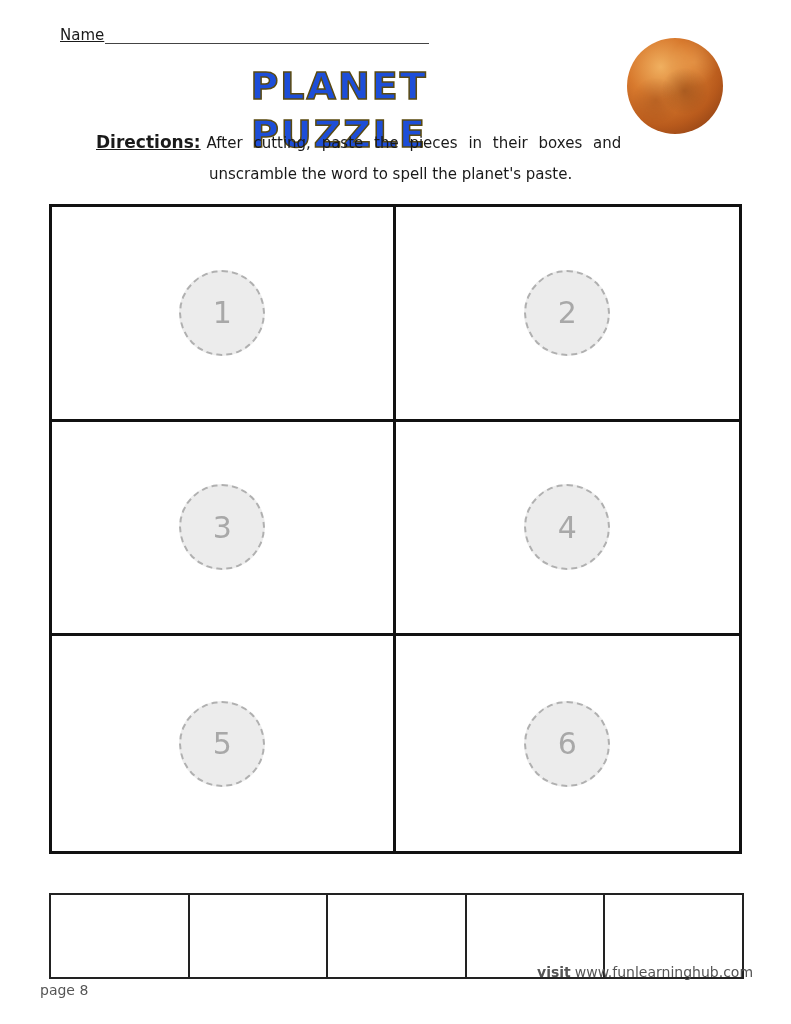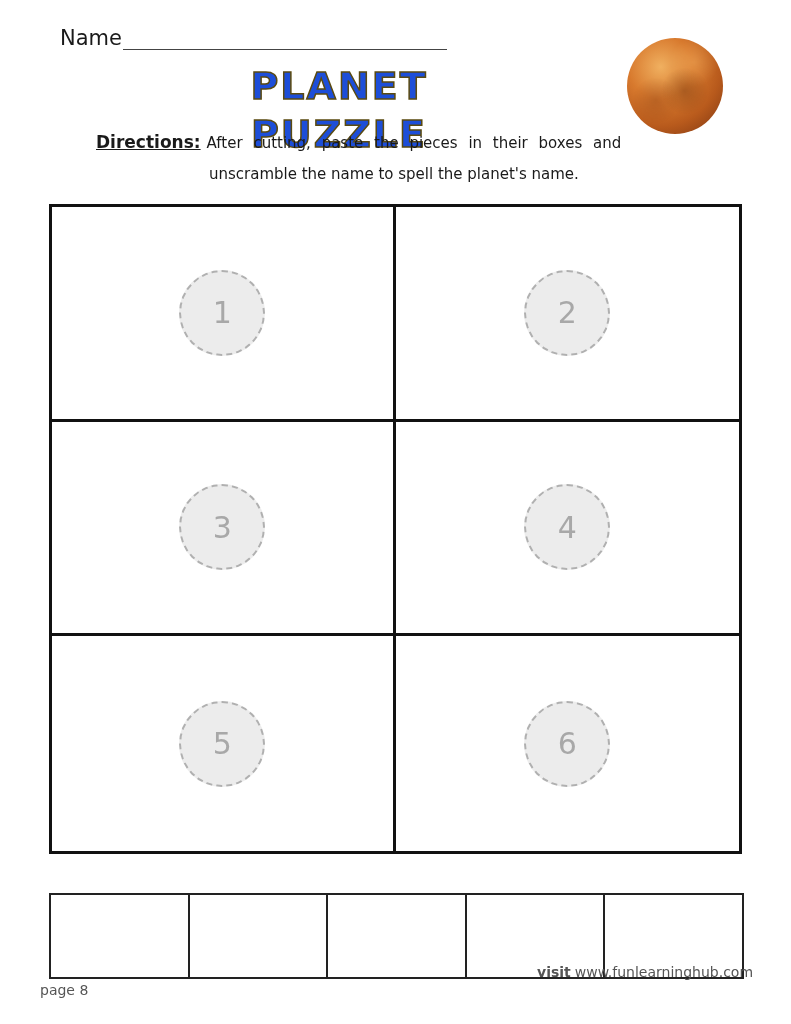--- a/index.html
+++ b/index.html
@@ -1,17 +1,17 @@
 <!DOCTYPE html>
 <html><head>
 <meta charset="utf-8">
 <style>
   html, body { margin: 0; padding: 0; background: #ffffff; }
   body { width: 791px; height: 1024px; position: relative; overflow: hidden; font-family: "DejaVu Sans", sans-serif; color: #1a1a1a; }
-  .name-row { position: absolute; left: 60px; top: 26px; font-size: 21px; display: flex; align-items: flex-end; }
+  .name-row { position: absolute; left: 60px; top: 26px; font-size: 15px; display: flex; align-items: flex-end; text-decoration: underline; }
   .name-line { display: inline-block; width: 324px; border-bottom: 1.5px solid #444; height: 14px; margin-left: 1px; }
   .title { position: absolute; left: 164px; top: 62px; width: 350px; text-align: center; font-family: "DejaVu Sans", sans-serif; font-weight: bold; font-size: 38px; letter-spacing: 2px; color: #1d4ed8; -webkit-text-stroke: 1.5px #5a4a10; line-height: 48px; }
   .planet { position: absolute; left: 627px; top: 38px; width: 96px; height: 96px; border-radius: 50%;
     background: radial-gradient(circle at 35% 30%, #f0b060 0%, #d87a2e 35%, #b85a1c 65%, #7a3410 100%); }
   .planet::after { content: ""; position: absolute; inset: 0; border-radius: 50%;
     background: radial-gradient(circle at 60% 55%, rgba(90,40,10,0.35) 0%, rgba(0,0,0,0) 30%),
                 radial-gradient(circle at 30% 65%, rgba(120,50,15,0.3) 0%, rgba(0,0,0,0) 25%),
                 radial-gradient(circle at 70% 25%, rgba(255,200,120,0.3) 0%, rgba(0,0,0,0) 25%); }
   .directions { position: absolute; left: 48px; top: 126px; width: 580px; font-size: 15px; line-height: 32px; margin-left: 48px; }
   .dir-label { font-weight: bold; font-size: 17px; text-decoration: underline; margin-right: 6px; }
@@ -38,21 +38,21 @@
 </div>
 
 <div class="title">PLANET PUZZLE</div>
 
 <div class="planet"></div>
 
 <div class="directions">
   <div class="dir-line1">
     <span class="dir-label">Directions:</span><span>After cutting, paste the pieces in their boxes and</span>
   </div>
-  <div class="dir-line2">unscramble the name to spell the planet's name.</div>
+  <div class="dir-line2">unscramble the word to spell the planet's paste.</div>
 </div>
 
 <div class="grid">
   <div class="cell">
       <div class="badge">1</div>
     </div>
   <div class="cell">
       <div class="badge">2</div>
     </div>
   <div class="cell">

